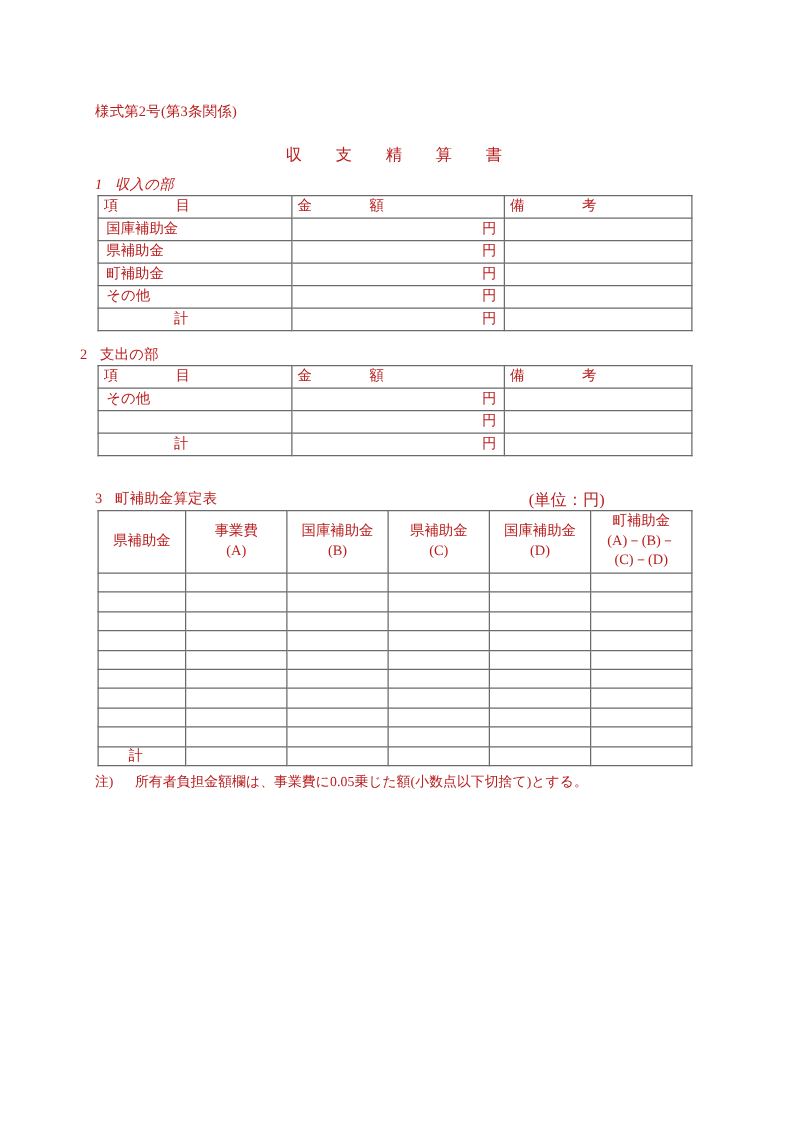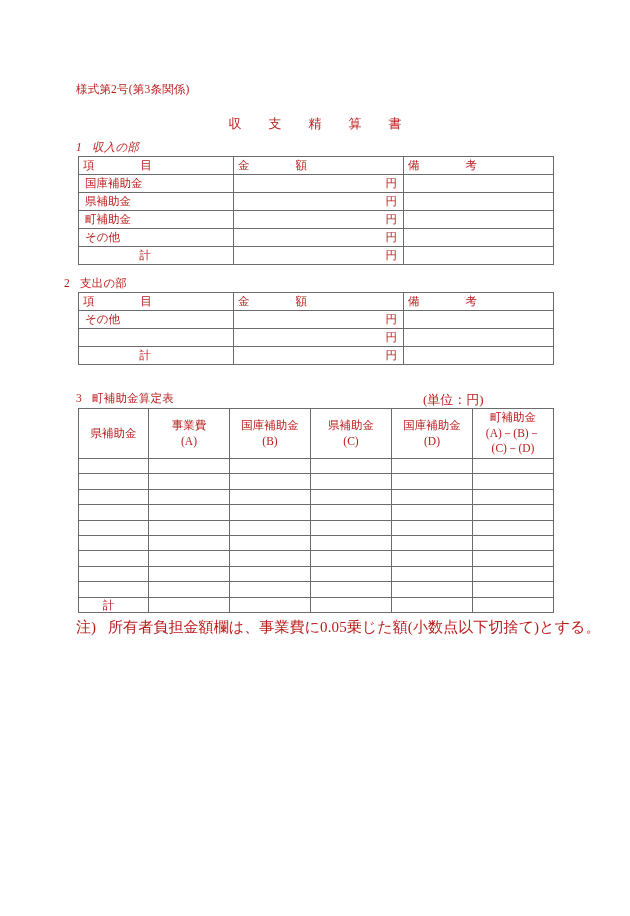--- a/index.html
+++ b/index.html
@@ -51,21 +51,21 @@
   }
   .unit-note {
     position: absolute;
     font-size: 13px;
     white-space: nowrap;
   }
   .note-line {
     position: absolute;
     left: 76px;
     top: 618px;
-    font-size: 15px;
+    font-size: 11px;
     white-space: nowrap;
     letter-spacing: 0.1px;
   }
   .note-line .note-label {
     display: inline-block;
     width: 32px;
   }
 
   
   table.form {

